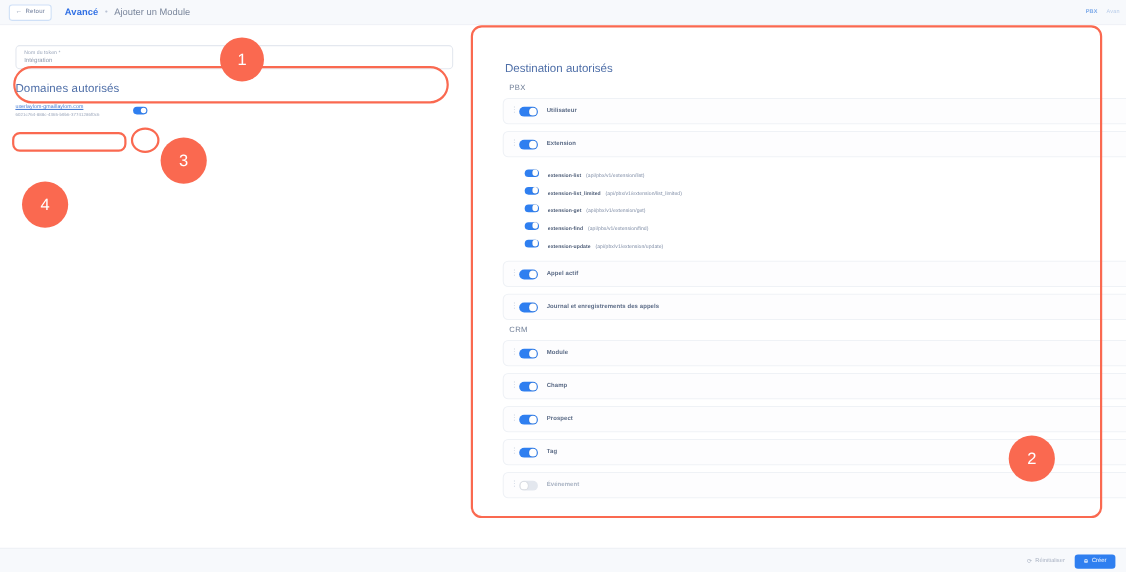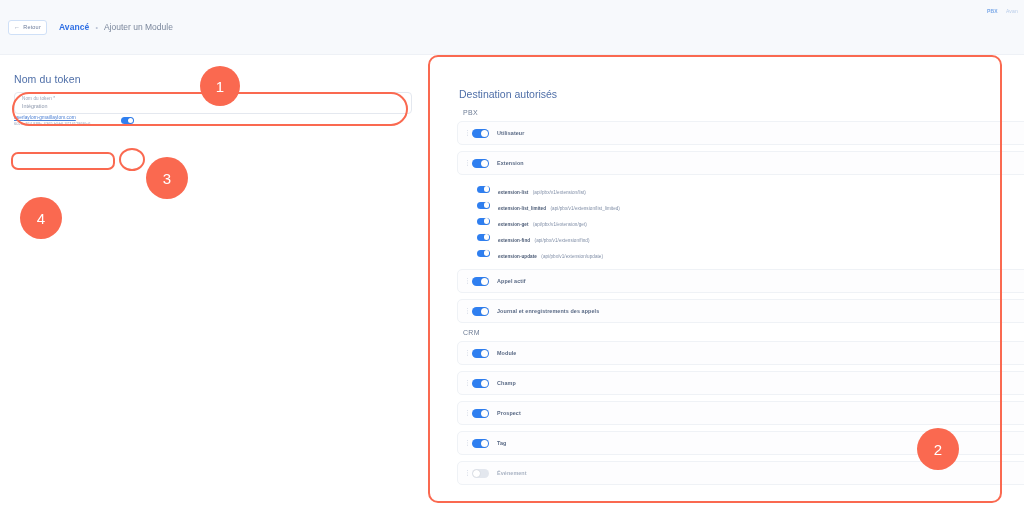--- a/index.html
+++ b/index.html
@@ -10,21 +10,21 @@
     color:#4a5568;
     overflow:hidden;
     position:relative;
   }
   
   .topbar{
     height:22px;
     background:#f7f9fc;
     border-bottom:1px solid #eef1f6;
     display:flex;align-items:center;
-    padding:16px 8px;
+    padding:0 8px;
     position:relative;
   }
   .back-btn{
     display:flex;align-items:center;gap:3px;
     border:1px solid #cfe0f7;
     border-radius:3px;
     background:#ffffff;
     height:13px;
     padding:0 5px;
     font-size:5.5px;
@@ -172,27 +172,27 @@
   </div>
   <div class="topbar-right">
     <span class="tr-active">PBX</span>
     <span>Avan</span>
   </div>
 </div>
 
 <div class="page">
 
   <div class="left">
-    <div class="sec-title">Nom du token</div>
 
     <div class="field-wrap">
       <div class="field-label">Nom du token *</div>
       <div class="field-value">Intégration</div>
     </div>
 
+    <div class="sec-title domains-title">Domaines autorisés</div>
 
     <div class="domain-row">
       <div class="domain-cell">
         <span class="domain-link">userlaylom-gmaillaylom.com</span>
         <span class="domain-uuid">6021c764-888c-4365-b9b6-37741286f0c6</span>
       </div>
       <div class="tg sm">
           <span class="knob"></span>
         </div>
     </div>

